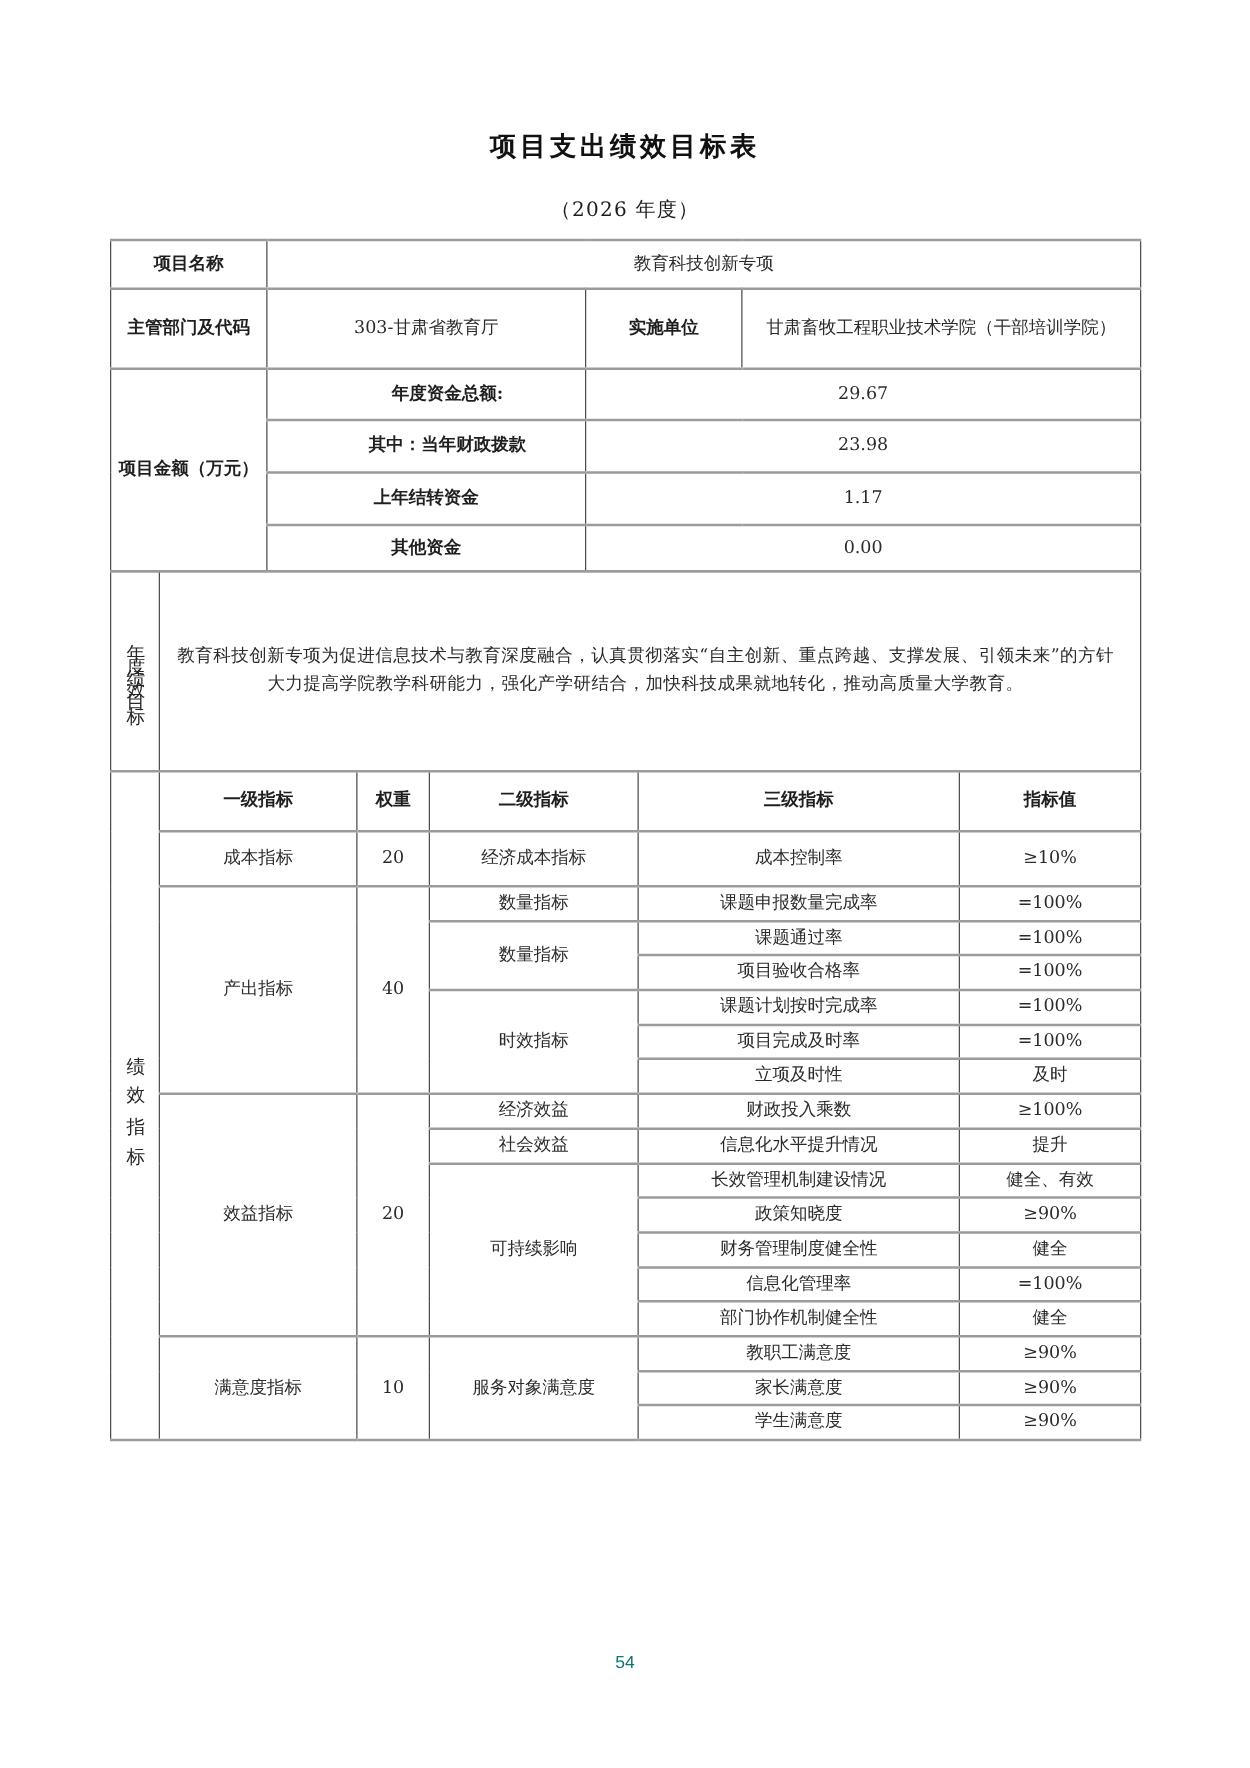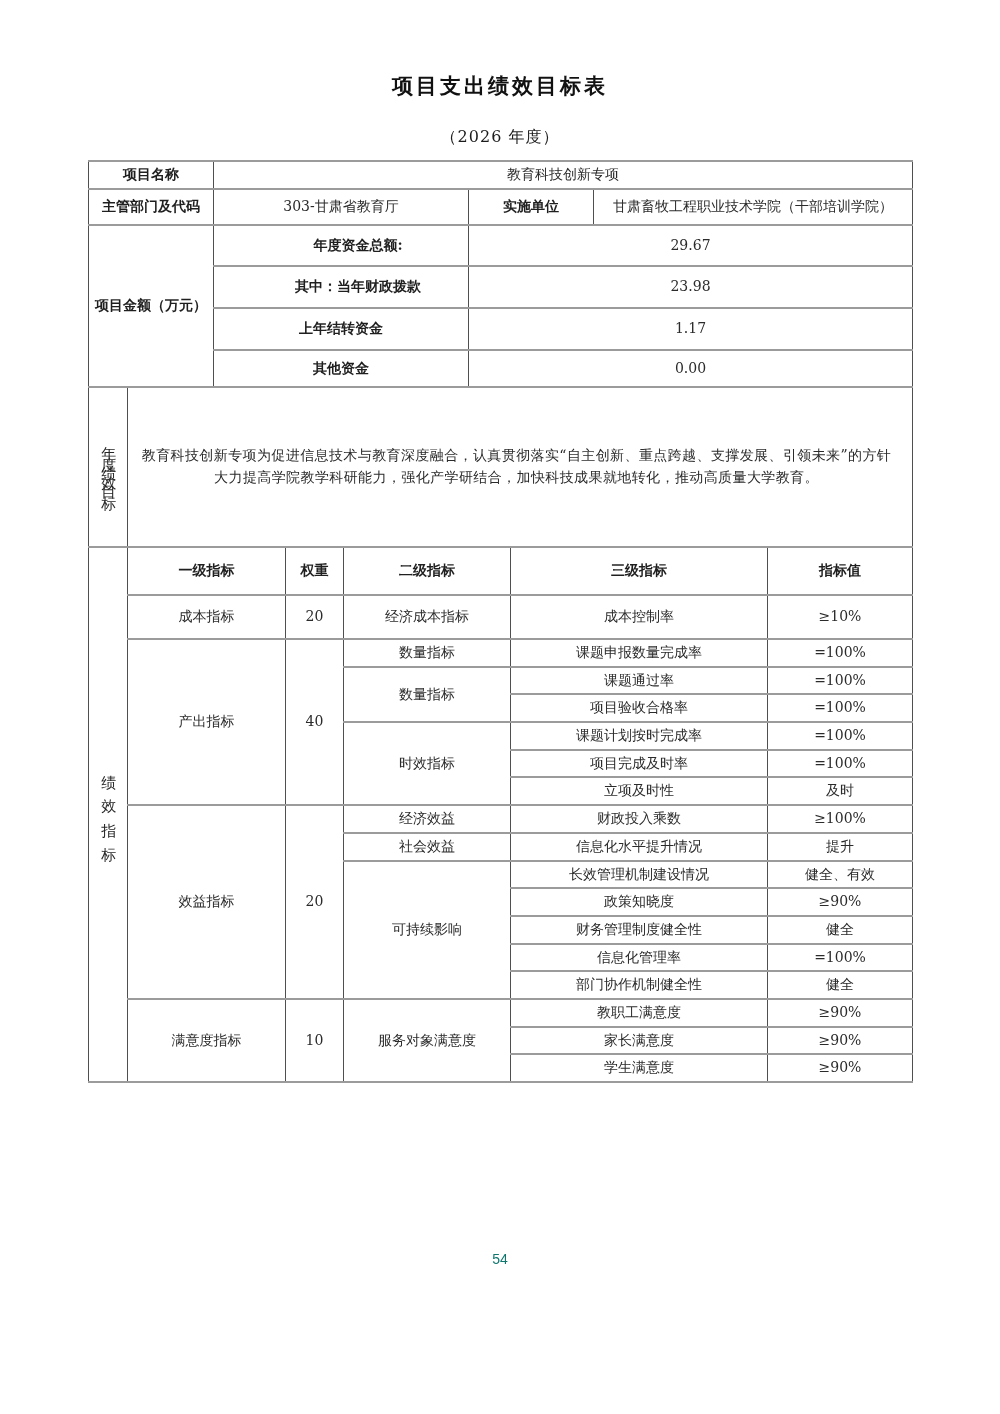--- a/index.html
+++ b/index.html
@@ -7,21 +7,21 @@
     position: relative;
     width: 1000px;
     height: 1414px;
     background: #ffffff;
     font-family: "DejaVu Serif", "Liberation Serif", serif;
     color: #2b2b2b;
     overflow: hidden;
   }
   .content { width: 824px; margin: 0 88px; }
   .doc-title {
-    padding-top: 71px;
+    padding-top: 102px;
     text-align: center;
     font-size: 21px;
     font-weight: bold;
     letter-spacing: 3px;
     color: #111111;
     line-height: 30px;
   }
   .doc-subtitle {
     margin-top: 24px;
     text-align: center;
@@ -91,25 +91,25 @@
     <div class="doc-subtitle">（2026 年度）</div>
 
     <table class="doc t1">
       <colgroup>
           <col style="width:125px">
           <col style="width:255px">
           <col style="width:125px">
           <col style="width:319px">
         </colgroup>
       <tbody>
-        <tr style="height:28px">
+        <tr style="height:39px">
           <td class="b">项目名称</td>
           <td colspan="3">教育科技创新专项</td>
         </tr>
-        <tr style="height:36px">
+        <tr style="height:64px">
           <td class="b">主管部门及代码</td>
           <td>303-甘肃省教育厅</td>
           <td class="b">实施单位</td>
           <td class="unit-val">甘肃畜牧工程职业技术学院（干部培训学院）</td>
         </tr>
         <tr style="height:41px">
           <td class="b" rowspan="4">项目金额（万元）</td>
           <td class="b tl">年度资金总额:</td>
           <td colspan="2">29.67</td>
         </tr>

